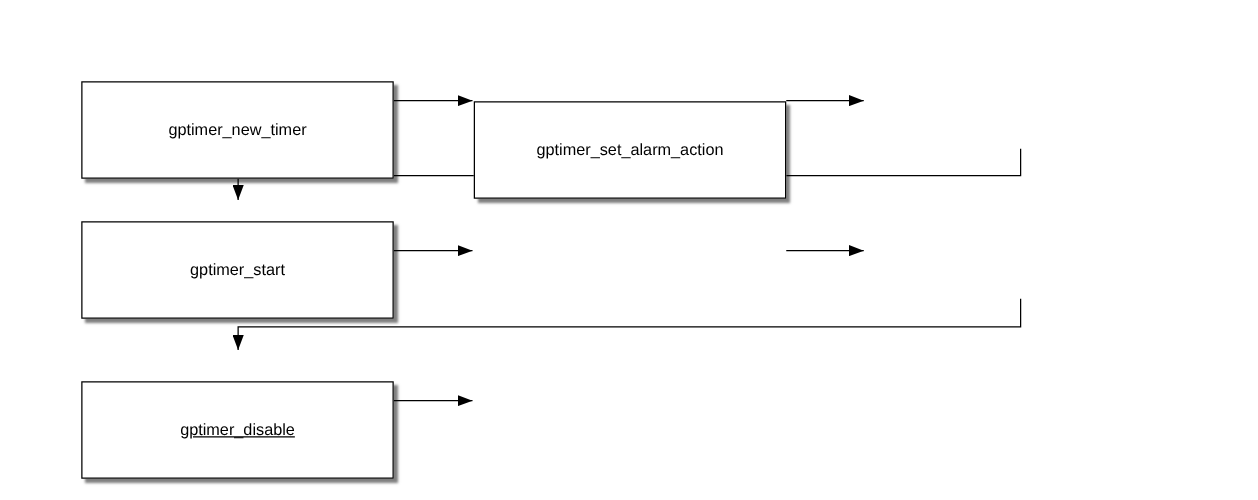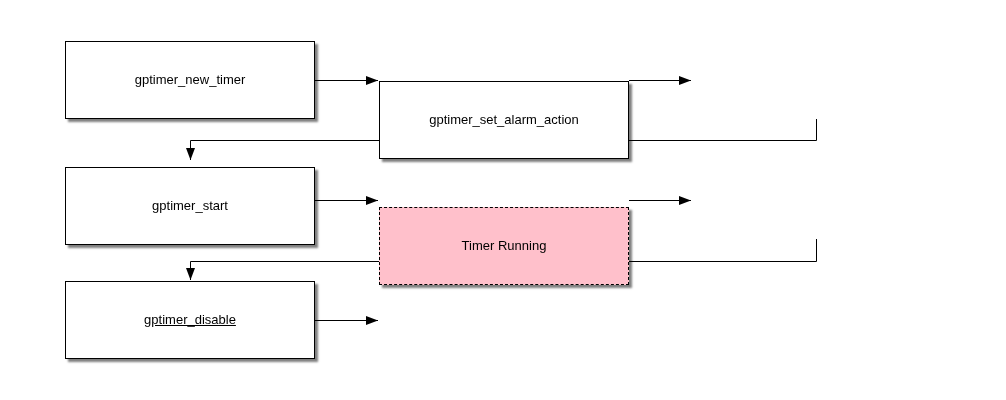--- a/index.html
+++ b/index.html
@@ -38,26 +38,26 @@
     text-align: center;
     font-size: 13px;
     color: #000000;
     line-height: 22px;
   }
   .node.highlight {
     background: #ffc0cb;
     border: 1px dashed #000000;
   }
   
-  .col1 { left: 65px; }
+  .col1 { left: 65px; margin-top: 24px; }
   .col2 { left: 379px; margin-top: 40px; }
   .col3 { left: 692px; }
   
   .row1 { top: 41px; }
-  .row2 { top: 167px; }
+  .row2 { top: 153px; }
   .row3 { top: 281px; text-decoration: underline; }
 </style>
 </head>
 <body>
 
 <div class="canvas">
 
   <svg class="connectors" width="1006" height="400" viewBox="0 0 1006 400" xmlns="http://www.w3.org/2000/svg">
     <defs>
       <marker id="arrow" viewBox="0 0 12 9" refX="12" refY="4.5" markerWidth="12" markerHeight="9" markerUnits="userSpaceOnUse" orient="auto">
@@ -86,23 +86,20 @@
 
   <div class="node col2 row1">
     <span>gptimer_set_alarm_action</span>
   </div>
 
 
   <div class="node col1 row2">
     <span>gptimer_start</span>
   </div>
 
-  <div class="node highlight col2 row2">
-    <span>Timer Running</span>
-  </div>
 
 
   <div class="node col1 row3">
     <span>gptimer_disable</span>
   </div>
 
 
 </div>
 
 </body></html>

